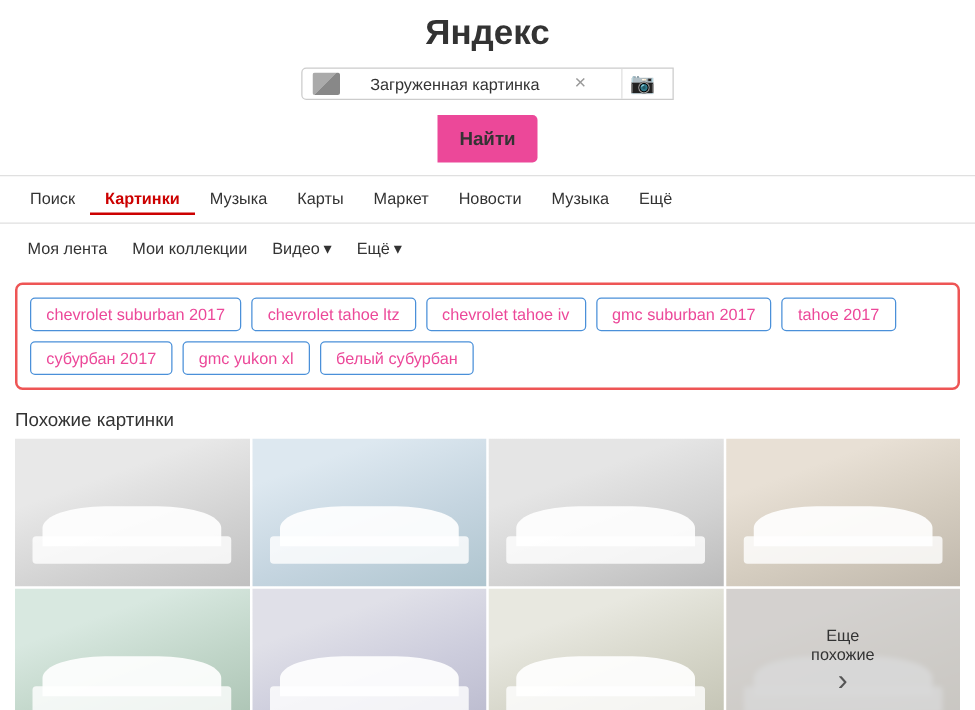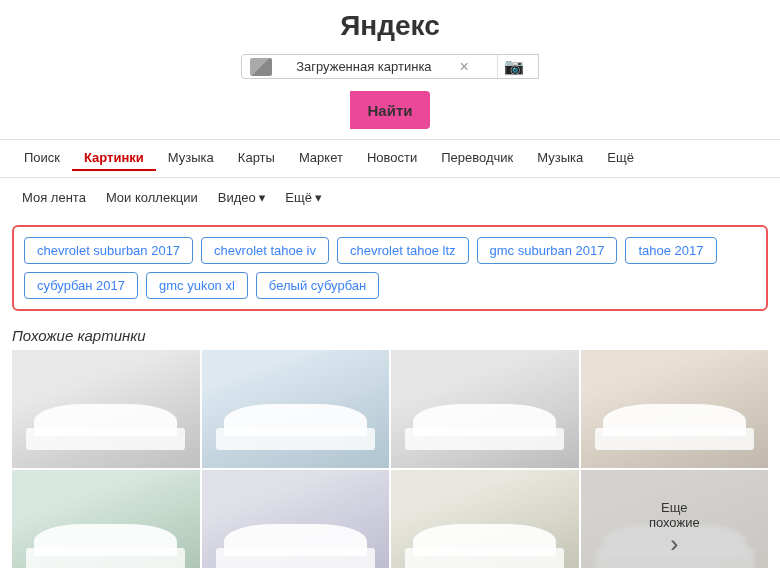--- a/index.html
+++ b/index.html
@@ -23,24 +23,24 @@
     .nav-item { padding: 4px 12px; color: #333; font-size: 13px; cursor: pointer; text-decoration: none; }
     .nav-item.active { color: #cc0000; border-bottom: 2px solid #cc0000; font-weight: bold; }
 
     
     .sub-nav { display: flex; align-items: flex-start; padding: 8px 12px; gap: 0; }
     .sub-nav-item { padding: 4px 10px; color: #333; font-size: 13px; cursor: pointer; }
     .sub-nav-dropdown { display: flex; align-items: center; gap: 3px; padding: 4px 10px; cursor: pointer; color: #333; font-size: 13px; }
 
     
     .tags-container { border: 2px solid #e55; border-radius: 6px; margin: 8px 12px; padding: 10px 10px; display: flex; flex-wrap: wrap; gap: 8px; }
-    .tag { border: 1px solid #4a90d9; border-radius: 4px; padding: 5px 12px; color: #3b82f6; font-size: 13px; cursor: pointer; white-space: nowrap; }
+    .tag { border: 1px solid #4a90d9; border-radius: 4px; padding: 5px 12px; color: #ec4899; font-size: 13px; cursor: pointer; white-space: nowrap; }
 
     
-    .section-title { padding: 8px 12px 6px; font-size: 15px; font-weight: normal; color: #333; font-style: italic; }
+    .section-title { padding: 8px 12px 6px; font-size: 15px; font-weight: normal; color: #333; }
 
     
     .images-grid { display: flex; flex-direction: column; gap: 2px; margin: 0 12px; }
     .images-row { display: flex; gap: 2px; }
     .img-cell { background: #ccc; overflow: hidden; position: relative; }
 
     
     .row1 .img-cell { flex: 1; height: 118px; }
     
     .row2 .img-cell { flex: 1; height: 118px; }
@@ -80,42 +80,41 @@
   <button class="search-button">Найти</button>
 </div>
 
 <div class="nav">
   <a class="nav-item">Поиск</a>
   <a class="nav-item active">Картинки</a>
   <a class="nav-item">Музыка</a>
   <a class="nav-item">Карты</a>
   <a class="nav-item">Маркет</a>
   <a class="nav-item">Новости</a>
-  <a class="nav-item">Переводчик</a>
   <a class="nav-item">Музыка</a>
   <a class="nav-item">Ещё</a>
 </div>
 
 <div class="sub-nav">
   <a class="sub-nav-item">Моя лента</a>
   <a class="sub-nav-item">Мои коллекции</a>
   <div class="sub-nav-dropdown">
     <span>Видео</span>
     <span>▾</span>
   </div>
   <div class="sub-nav-dropdown">
     <span>Ещё</span>
     <span>▾</span>
   </div>
 </div>
 
 <div class="tags-container">
   <span class="tag">chevrolet suburban 2017</span>
+  <span class="tag">chevrolet tahoe ltz</span>
   <span class="tag">chevrolet tahoe iv</span>
-  <span class="tag">chevrolet tahoe ltz</span>
   <span class="tag">gmc suburban 2017</span>
   <span class="tag">tahoe 2017</span>
   <span class="tag">субурбан 2017</span>
   <span class="tag">gmc yukon xl</span>
   <span class="tag">белый субурбан</span>
 </div>
 
 <div class="section-title">Похожие картинки</div>
 
 <div class="images-grid">

